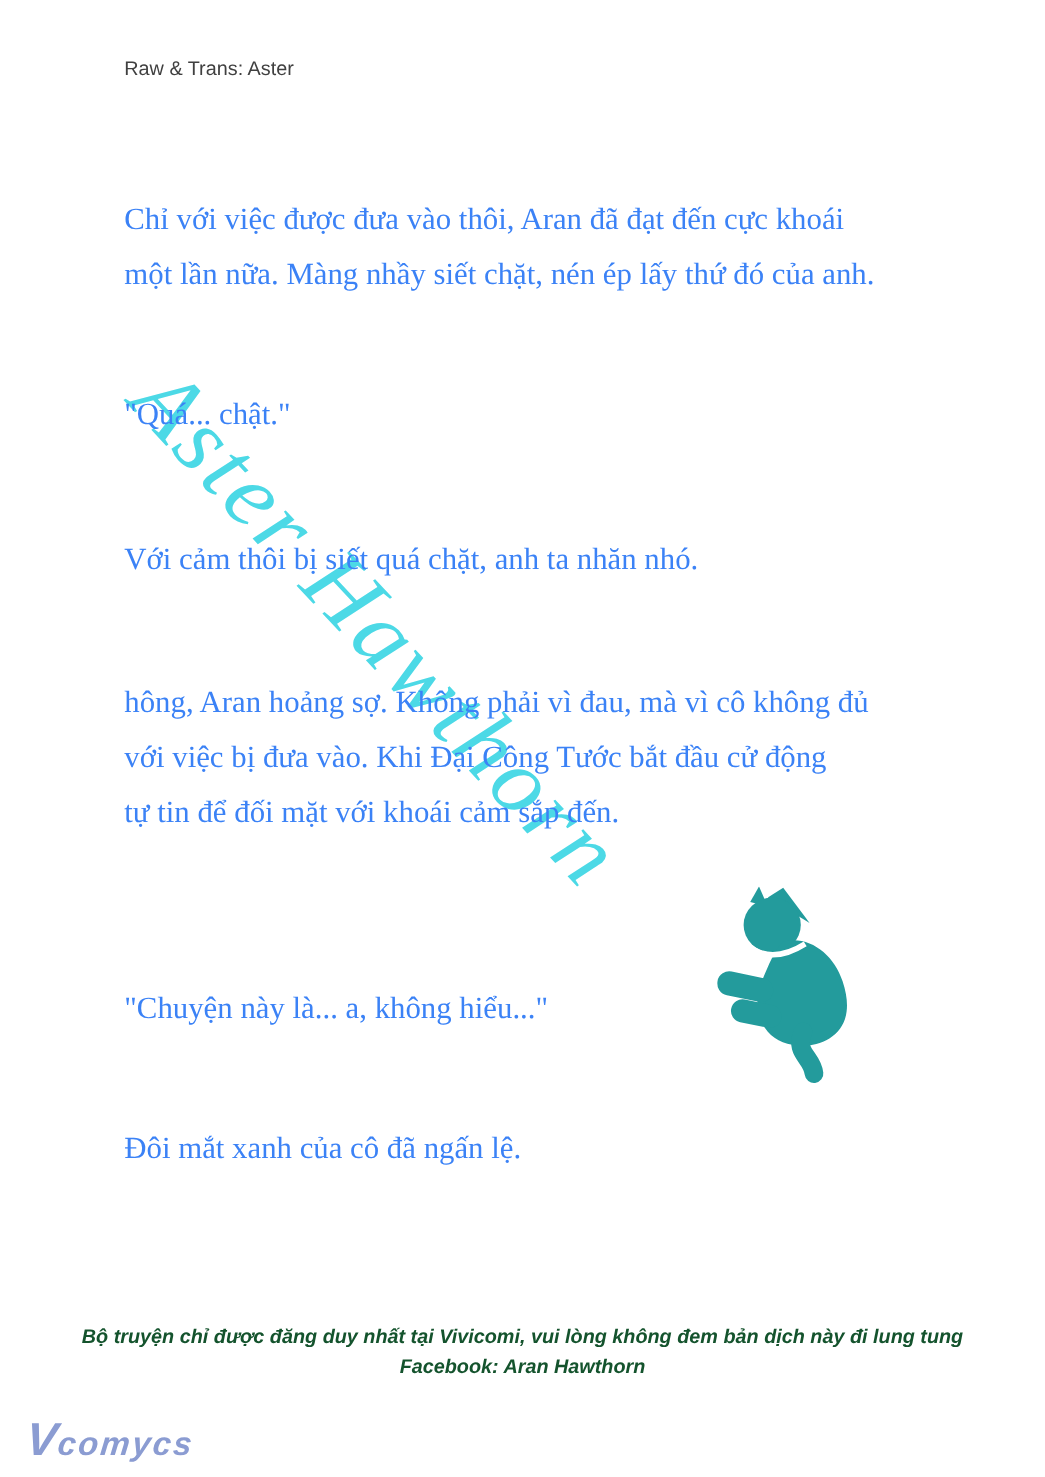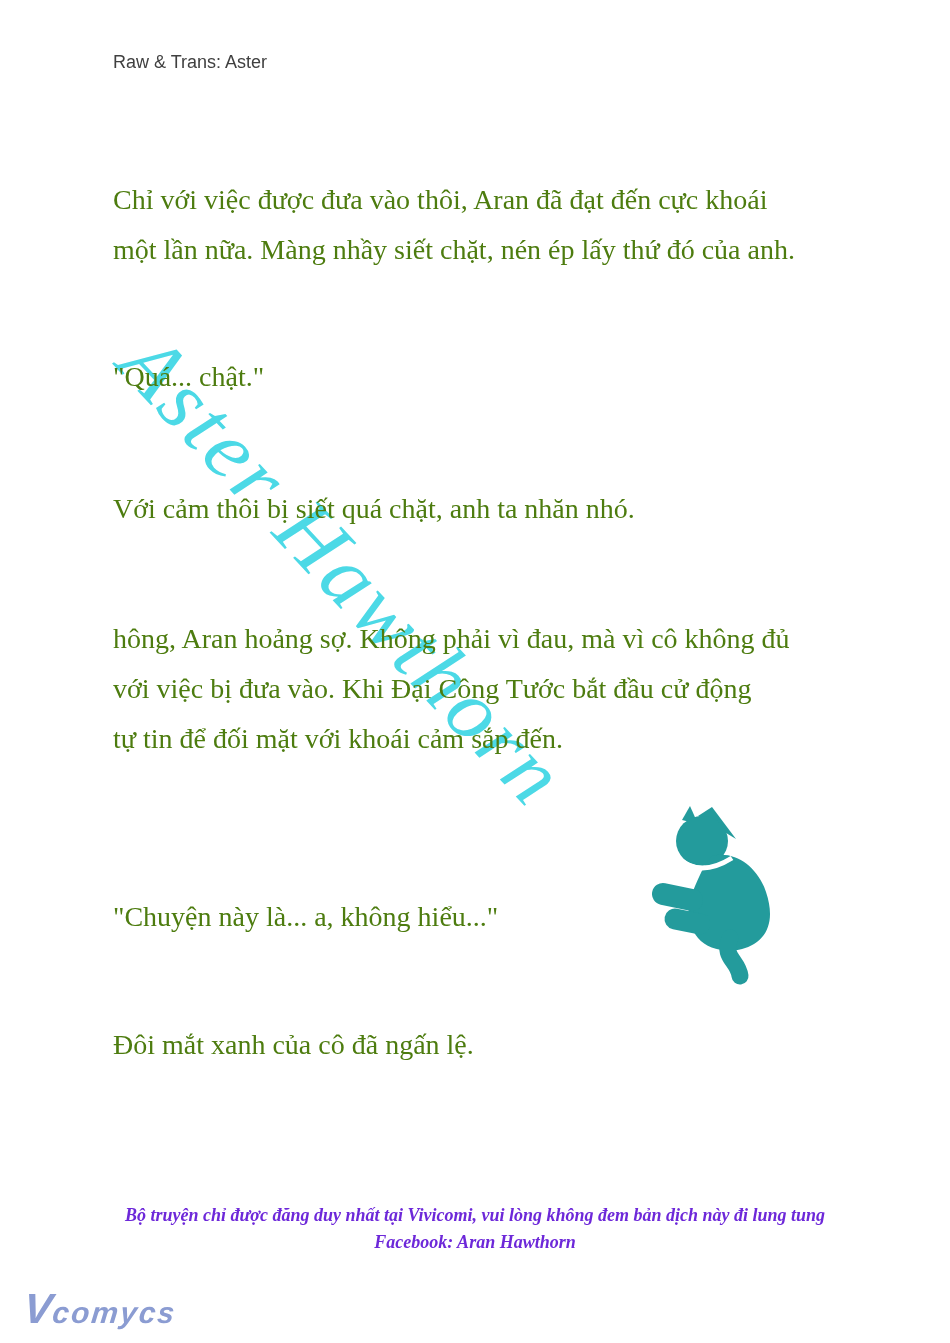--- a/index.html
+++ b/index.html
@@ -14,21 +14,21 @@
     font-size:86px;line-height:1;letter-spacing:4px;color:#4cd9e6;
     transform:rotate(47deg);transform-origin:left top;white-space:nowrap;
     user-select:none;
   }
   
   #header{
     position:absolute;left:113px;top:52px;z-index:1;
     font-family:"Liberation Sans",sans-serif;font-size:18px;color:#404040;
   }
   
-  .para{position:absolute;left:113px;z-index:1;color:#4d7c0f;}
+  .para{position:absolute;left:113px;z-index:1;color:#3b82f6;}
   .tline{
     font-size:28px;line-height:50px;white-space:nowrap;
     font-family:"Liberation Serif",serif;
   }
   #p1{top:175px;} #p2{top:352px;} #p3{top:484px;}
   #p4{top:614px;} #p5{top:892px;} #p6{top:1020px;}
   
   #cat{position:absolute;left:652px;top:806px;z-index:2;color:#239b9c;}
   
   #footer{
@@ -95,20 +95,20 @@
       <line x1="40" y1="94" x2="11" y2="88" stroke="currentColor" stroke-width="22" stroke-linecap="round"></line>
       <line x1="48" y1="118" x2="23" y2="113" stroke="currentColor" stroke-width="21" stroke-linecap="round"></line>
 
       <path d="M78,132 C70,152 86,154 88,170" fill="none" stroke="currentColor" stroke-width="17" stroke-linecap="round"></path>
 
       <path d="M26,52 Q48,72 80,52" fill="none" stroke="#ffffff" stroke-width="5"></path>
     </g>
   </svg>
 </div>
 
-<div id="footer" style="color: #6d28d9; font-family: Liberation Serif, serif;">
+<div id="footer" style="color: #14532d;">
   <div class="fline">Bộ truyện chỉ được đăng duy nhất tại Vivicomi, vui lòng không đem bản dịch này đi lung tung</div>
   <div class="fline">Facebook: Aran Hawthorn</div>
 </div>
 
 <div id="logo" style="color: rgb(139, 156, 210);">
   <span class="big-v">V</span><span class="rest">comycs</span>
 </div>
 
 </body></html>

